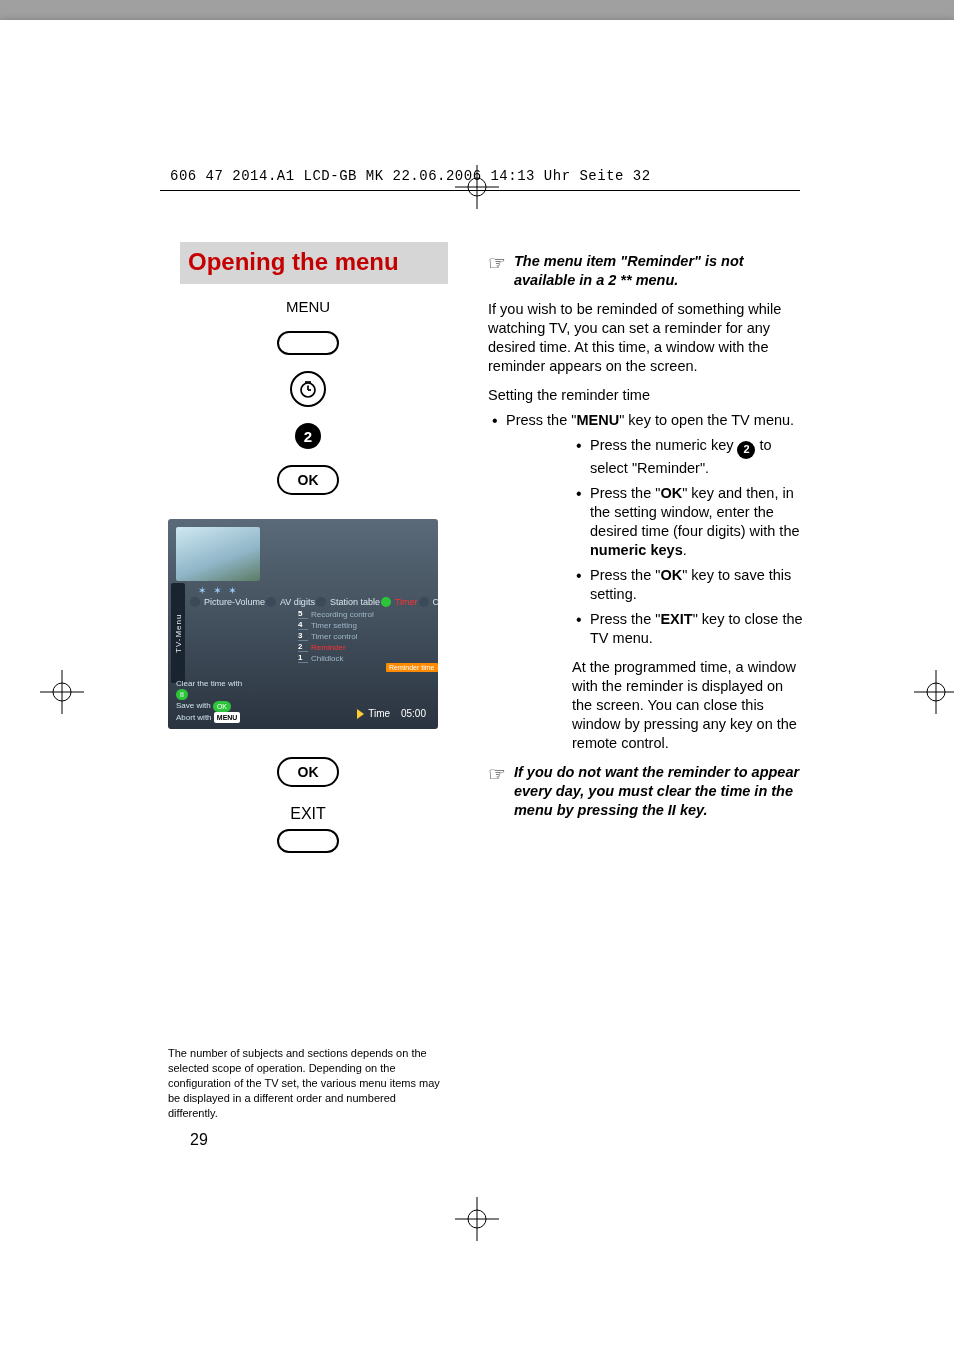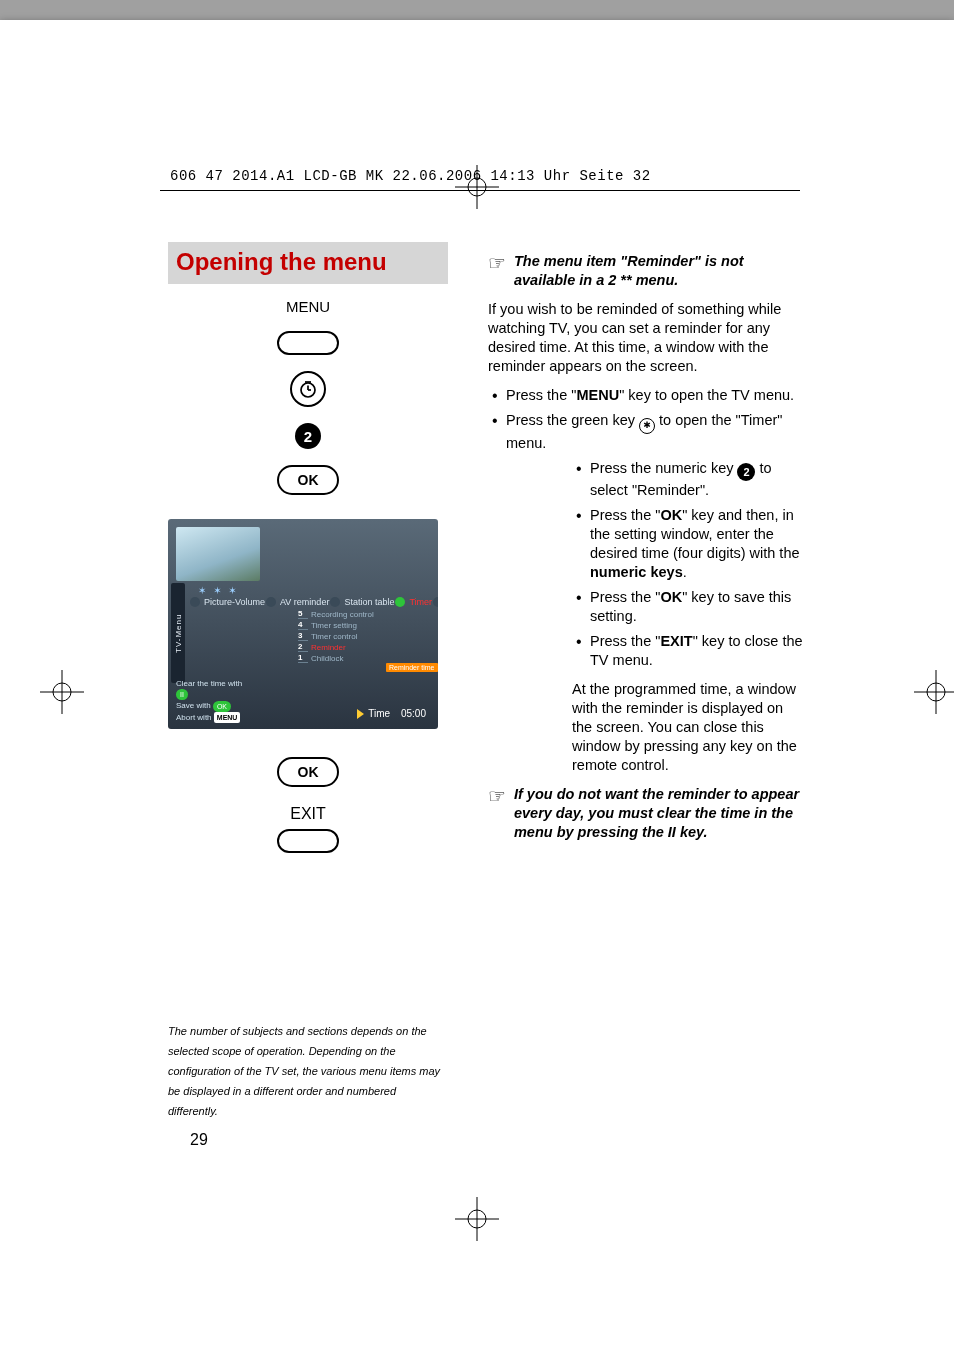--- a/index.html
+++ b/index.html
@@ -60,20 +60,21 @@
   .col-right { flex: 1; }
 
   
   .section-title {
     background: #d6d6d6;
     color: #c40000;
     font-size: 24px;
     font-weight: bold;
     padding: 6px 8px 8px 8px;
     margin-bottom: 14px;
+    margin-left: 12px;
   }
   .col-left .section-title { text-align: left; }
   .col-right .section-title { text-align: center; }
 
   
   .remote-stack {
     display: flex;
     flex-direction: column;
     align-items: center;
     gap: 16px;
@@ -224,23 +225,22 @@
     display: flex; flex-direction: column; align-items: center;
     gap: 6px; margin-top: 28px;
   }
 
   .footnote {
     position: absolute;
     left: 168px;
     bottom: 250px;
     width: 280px;
     font-size: 11px;
-    line-height: 20px;
+    line-height: 15px;
     color: #000;
-    font-style: italic;
   }
 
   .pagenum {
     position: absolute;
     left: 190px;
     bottom: 222px;
     font-size: 16px;
   }
 
   
@@ -346,21 +346,21 @@
         <div class="osd-stars">✶ ✶ ✶</div>
         <div class="osd-leftbar">TV-Menu</div>
 
         <div class="osd-menu">
           <div class="osd-item">
               <span class="osd-dot"></span>
               <span>Picture-Volume</span>
             </div>
           <div class="osd-item">
               <span class="osd-dot"></span>
-              <span>AV reminder</span>
+              <span>AV digits</span>
             </div>
           <div class="osd-item">
               <span class="osd-dot"></span>
               <span>Station table</span>
             </div>
           <div class="osd-item active">
               <span class="osd-dot hilite"></span>
               <span>Timer</span>
             </div>
           <div class="osd-item">
@@ -418,27 +418,25 @@
 
     <div class="col-right body">
 
       <div class="hand-row para">
         <span class="hand">☞</span>
         <span class="note">The menu item "Reminder" is not available in a 2 ** menu.</span>
       </div>
 
       <p class="para">If you wish to be reminded of something while watching TV, you can set a reminder for any desired time. At this time, a window with the reminder appears on the screen.</p>
 
+      <p class="subhead">Setting the reminder time</p>
 
       <ul class="bullets">
         <li>
           <span>Press the "</span><b>MENU</b><span>" key to open the TV menu.</span>
-        </li>
-        <li>
-          <span>Press the green key </span><span class="inline-ring">✱</span><span> to open the "Timer" menu.</span>
         </li>
       </ul>
 
       <ul class="bullets nested">
         <li>
           <span>Press the numeric key </span><span class="inline-badge">2</span><span> to select "Reminder".</span>
         </li>
         <li>
           <span>Press the "</span><b>OK</b><span>" key and then, in the setting window, enter the desired time (four digits) with the </span><b>numeric keys</b><span>.</span>
         </li>

